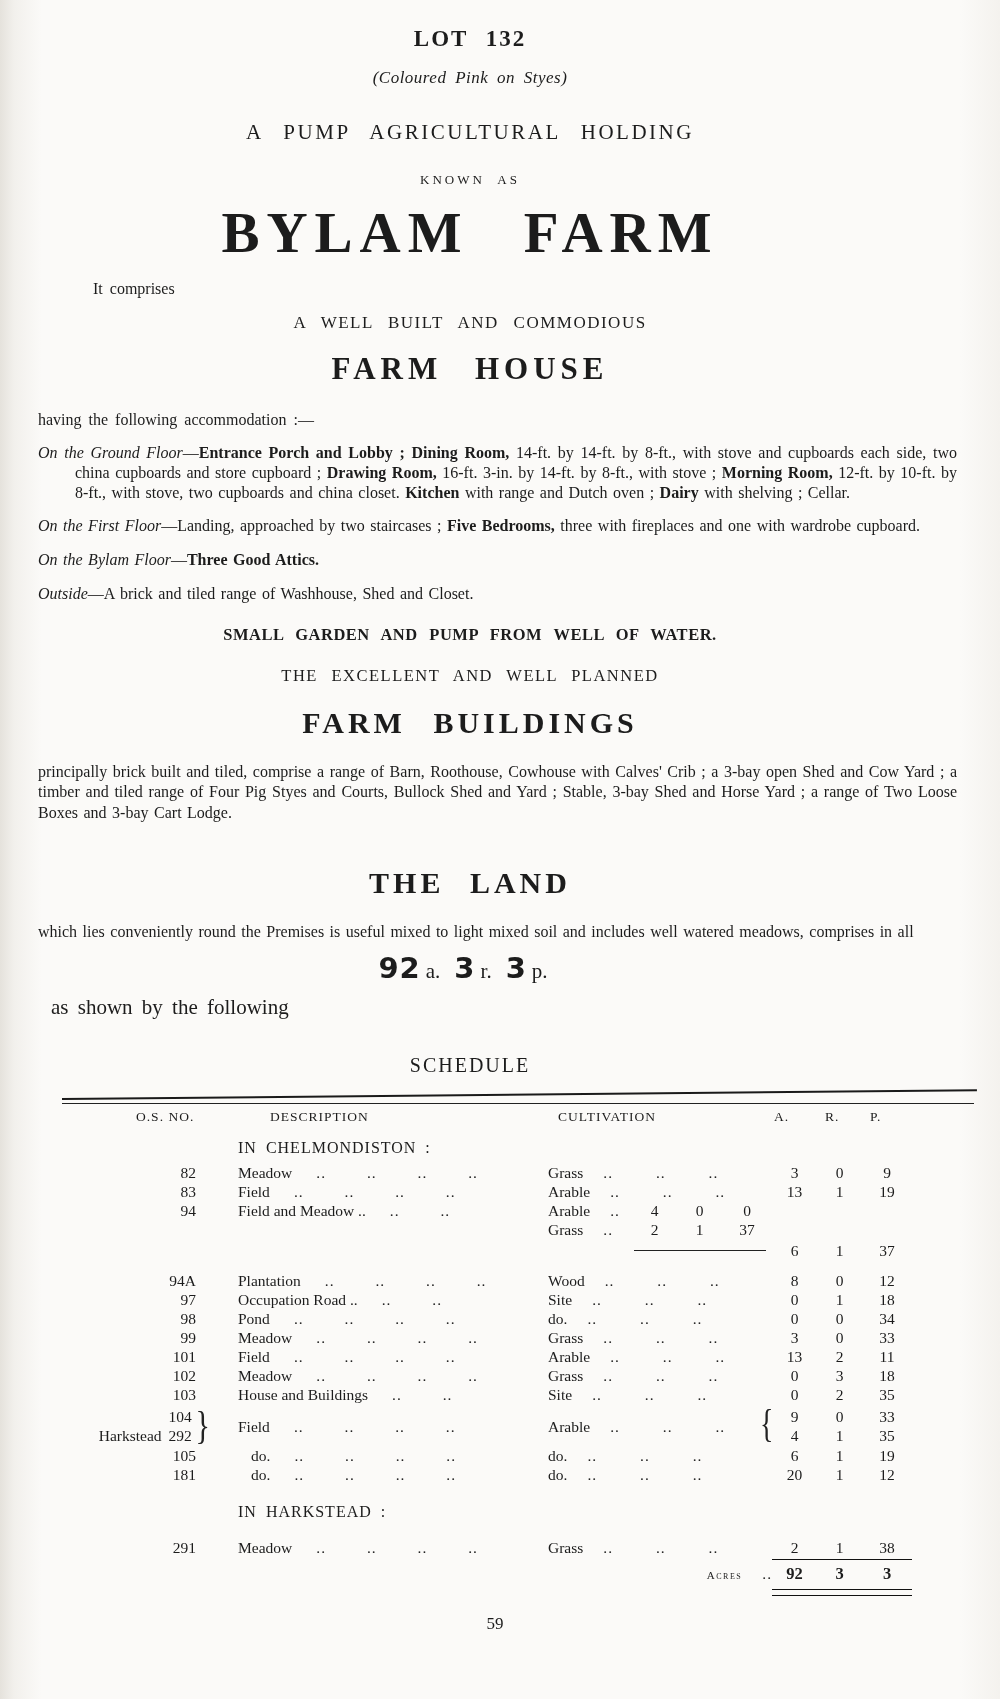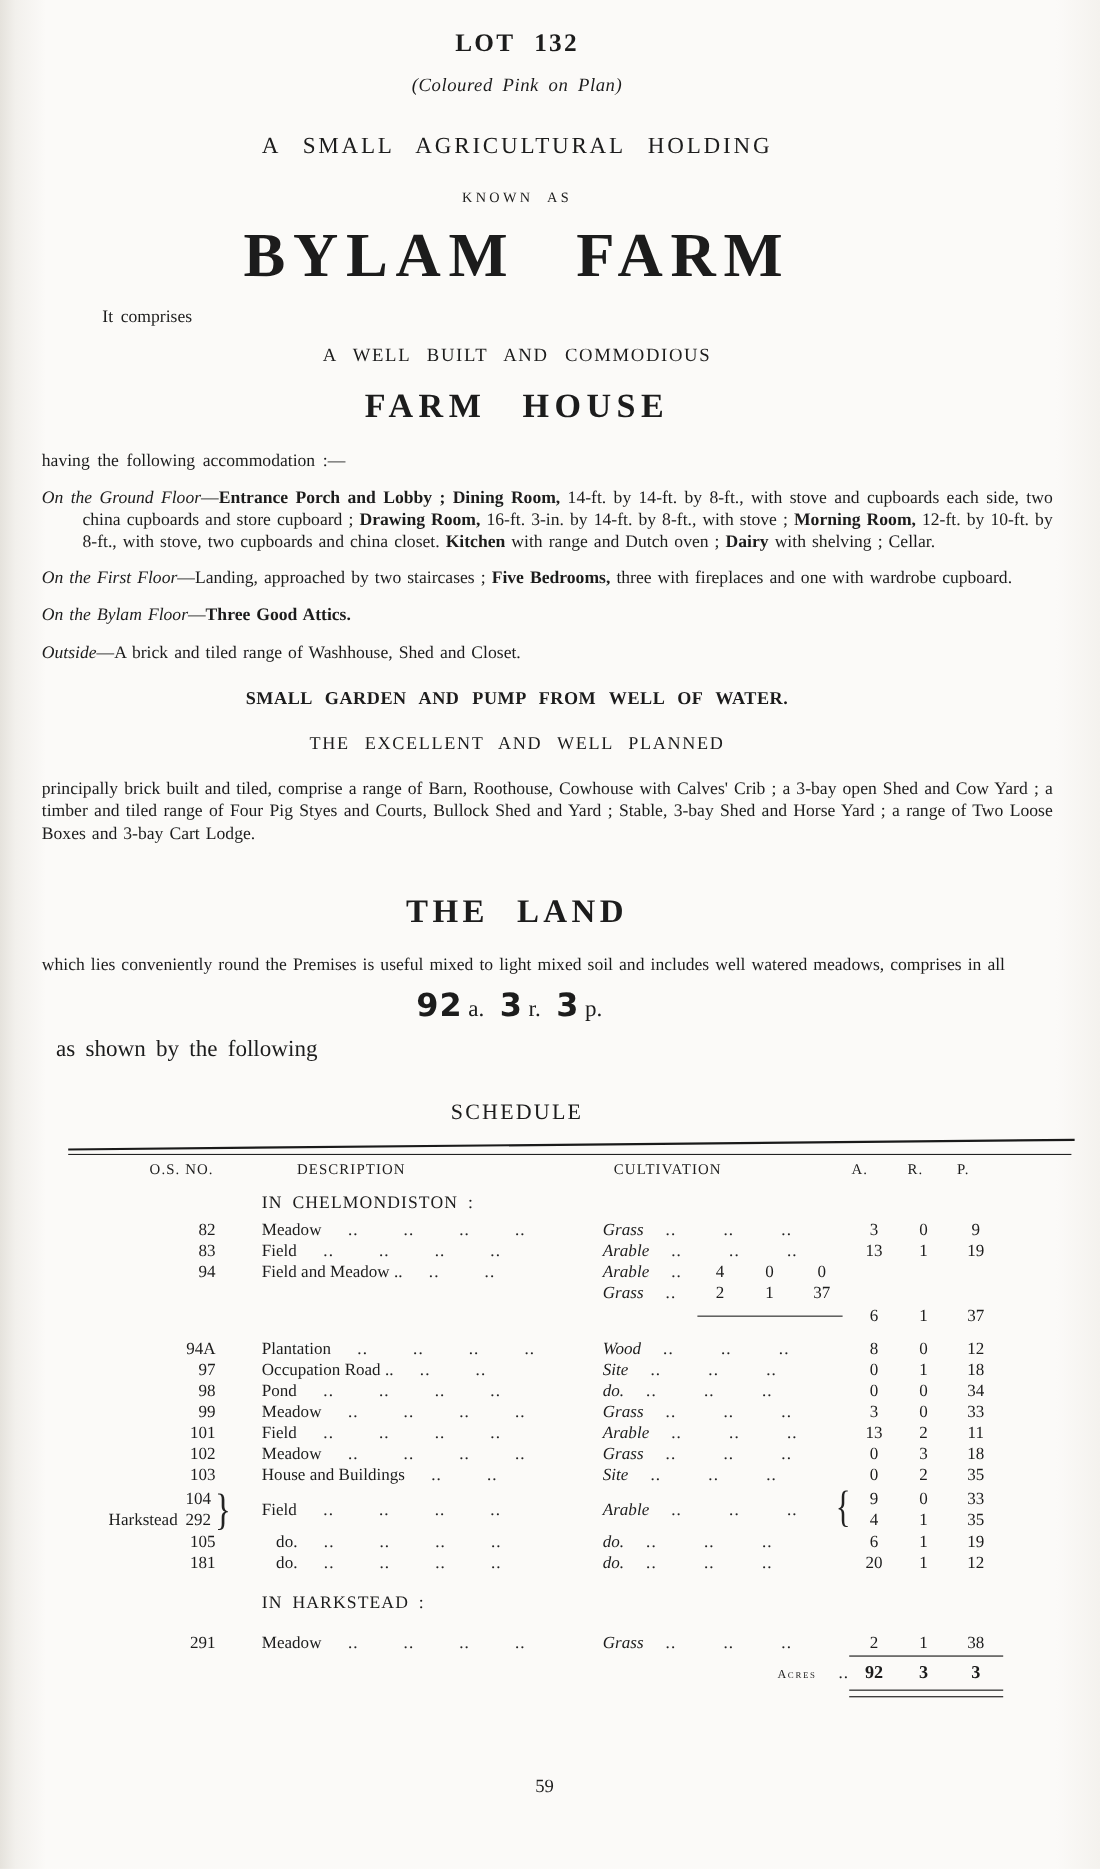--- a/index.html
+++ b/index.html
@@ -45,21 +45,21 @@
 
   .trow{display:grid;grid-template-columns:95px 55px 300px 120px 45px 45px 50px 45px 45px 50px;min-height:19px;align-items:baseline;line-height:19px;}
   .gap{margin-top:11px;}.c2{grid-column:2}.c3{grid-column:3}.c4{grid-column:4}
   .c5{grid-column:5}.c6{grid-column:6}.c7{grid-column:7}
   .c8{grid-column:8}.c9{grid-column:9}.c10{grid-column:10}
   .c38{grid-column:3/8}.c47{grid-column:4/8}.c57{grid-column:5/8}.c811{grid-column:8/11}
   .sect{font-size:16px;letter-spacing:1px;word-spacing:4px;padding:7px 0 6px 26px;}
   .os{text-align:right;padding-right:16px;}
   .desc{display:flex;overflow:hidden;padding-left:26px;}
   .cult{display:flex;overflow:hidden;}
-  .cult .nm{padding-left:36px;font-style:italic;}
+  .cult .nm{padding-left:36px;}
   .nm{white-space:nowrap;}
   .ind{padding-left:13px;}
   .dots{flex:1;overflow:hidden;white-space:nowrap;letter-spacing:1px;color:#222;}
   .ddots{margin-left:24px;word-spacing:36px;}
   .cdots{margin-left:20px;word-spacing:38px;}
   .v{text-align:center;}
   .subtotal{margin-top:2px;}
   .srule{border-top:1.5px solid #222;align-self:center;height:0;margin:0 6px 0 2px;}
   .brow{height:40px;margin-top:2px;align-items:center;}
   .cb{display:flex;justify-content:flex-end;align-items:center;padding-right:0;}
@@ -79,34 +79,35 @@
   .acres{display:flex;justify-content:flex-end;align-items:baseline;}
   .sc{font-variant:small-caps;letter-spacing:1.5px;font-size:11px;}
   .tdots{margin-left:20px;letter-spacing:1px;}
   .pageno{position:absolute;top:1614px;left:0;width:930px;text-align:center;font-size:17px;}
 </style>
 </head>
 <body>
 
 <div class="sheet">
   <div class="ctr lot">LOT  132</div>
-  <div class="ctr plan">(Coloured Pink on Plan)</div>
-  <div class="ctr holding">A  SMALL  AGRICULTURAL  HOLDING</div>
+  <div class="ctr plan">(Coloured Pink on Styes)</div>
+  <div class="ctr holding">A  PUMP  AGRICULTURAL  HOLDING</div>
   <div class="ctr knownas">KNOWN  AS</div>
   <div class="ctr farmname">BYLAM  FARM</div>
   <div class="comprises">It comprises</div>
   <div class="ctr wellbuilt">A  WELL  BUILT  AND  COMMODIOUS</div>
   <div class="ctr farmhouse">FARM  HOUSE</div>
   <div class="having">having the following accommodation :—</div>
   <div class="para"><span class=" i">On the Ground Floor</span><span class="">—</span><span class="b">Entrance Porch and Lobby ;  Dining Room,</span><span class=""> 14-ft. by 14-ft. by 8-ft., with stove and cupboards each side, two china cupboards and store cupboard ;  </span><span class="b">Drawing Room,</span><span class=""> 16-ft. 3-in. by 14-ft. by 8-ft., with stove ;  </span><span class="b">Morning Room,</span><span class=""> 12-ft. by 10-ft. by 8-ft., with stove, two cupboards and china closet.  </span><span class="b">Kitchen</span><span class=""> with range and Dutch oven ;  </span><span class="b">Dairy</span><span class=""> with shelving ;  Cellar.</span></div>
   <div class="para"><span class=" i">On the First Floor</span><span class="">—Landing, approached by two staircases ;  </span><span class="b">Five Bedrooms,</span><span class=""> three with fireplaces and one with wardrobe cupboard.</span></div>
   <div class="para"><span class=" i">On the Bylam Floor</span><span class="">—</span><span class="b">Three Good Attics.</span></div>
   <div class="para"><span class=" i">Outside</span><span class="">—A brick and tiled range of Washhouse, Shed and Closet.</span></div>
   <div class="ctr garden">SMALL  GARDEN  AND  PUMP  FROM  WELL  OF  WATER.</div>
   <div class="ctr excellent">THE  EXCELLENT  AND  WELL  PLANNED</div>
+  <div class="ctr farmbuildings">FARM  BUILDINGS</div>
   <div class="blockpara">principally brick built and tiled, comprise a range of Barn, Roothouse, Cowhouse with Calves' Crib ;  a 3-bay open Shed and Cow Yard ;  a timber and tiled range of Four Pig Styes and Courts, Bullock Shed and Yard ; Stable, 3-bay Shed and Horse Yard ;  a range of Two Loose Boxes and 3-bay Cart Lodge.</div>
   <div class="ctr theland">THE  LAND</div>
   <div class="blockpara">which lies conveniently round the Premises is useful mixed to light mixed soil and includes well watered meadows, comprises in all</div>
   <div class="ctr area">
     <span class="an">92</span><span class="al">a.</span><span class="an">3</span><span class="al">r.</span><span class="an">3</span><span class="al">p.</span>
   </div>
   <div class="asshown">as shown by the following</div>
   <div class="ctr schedtitle">SCHEDULE</div>
 
   <div class="table">

